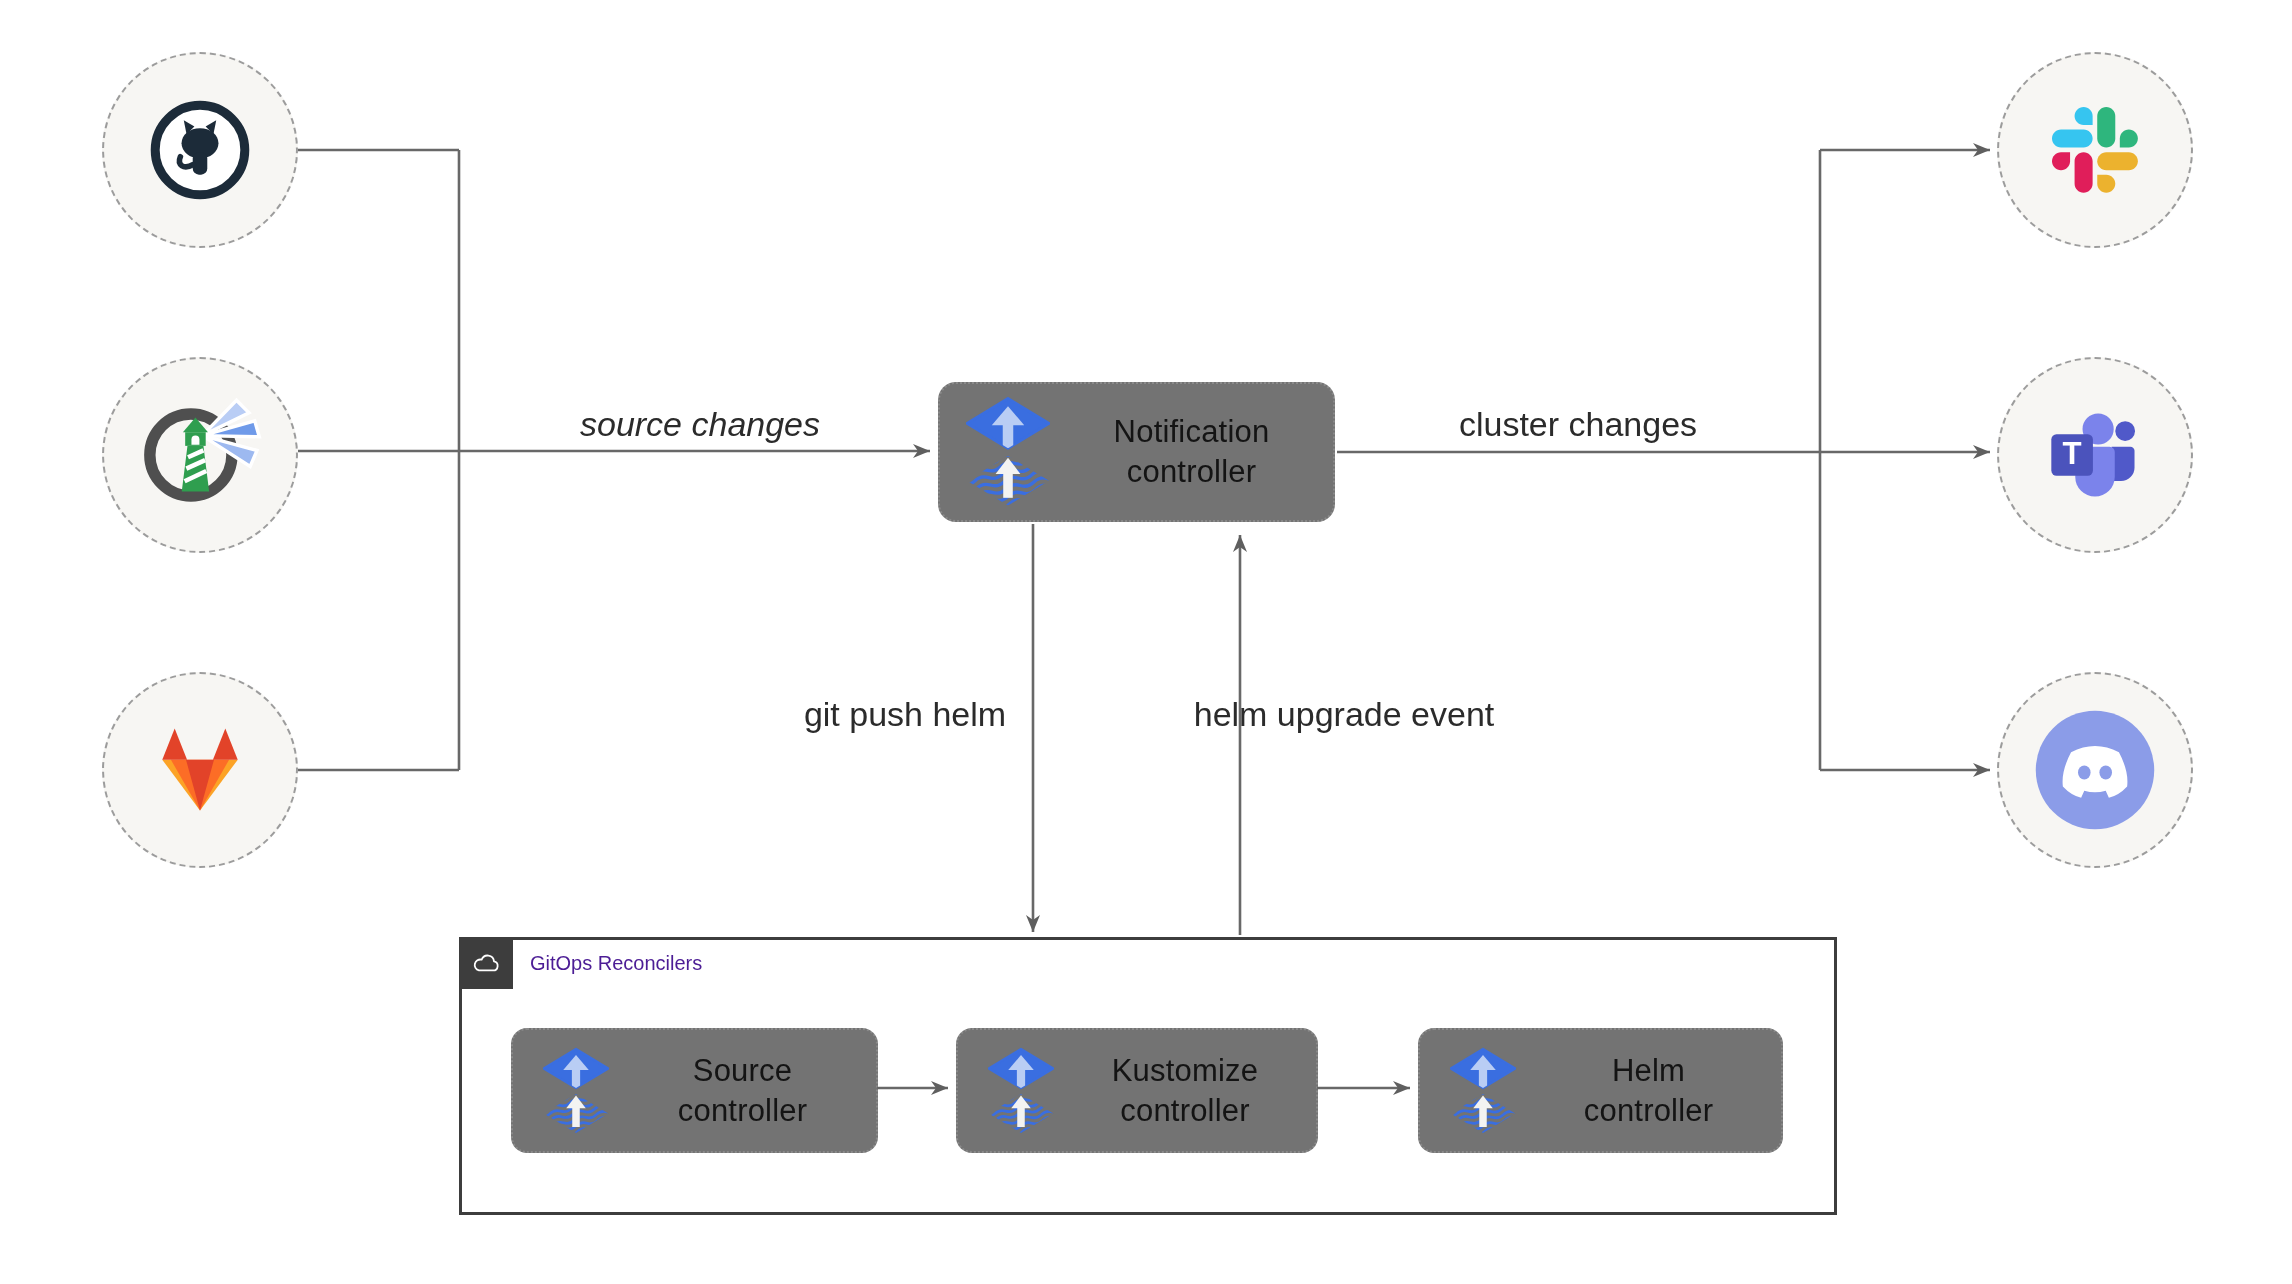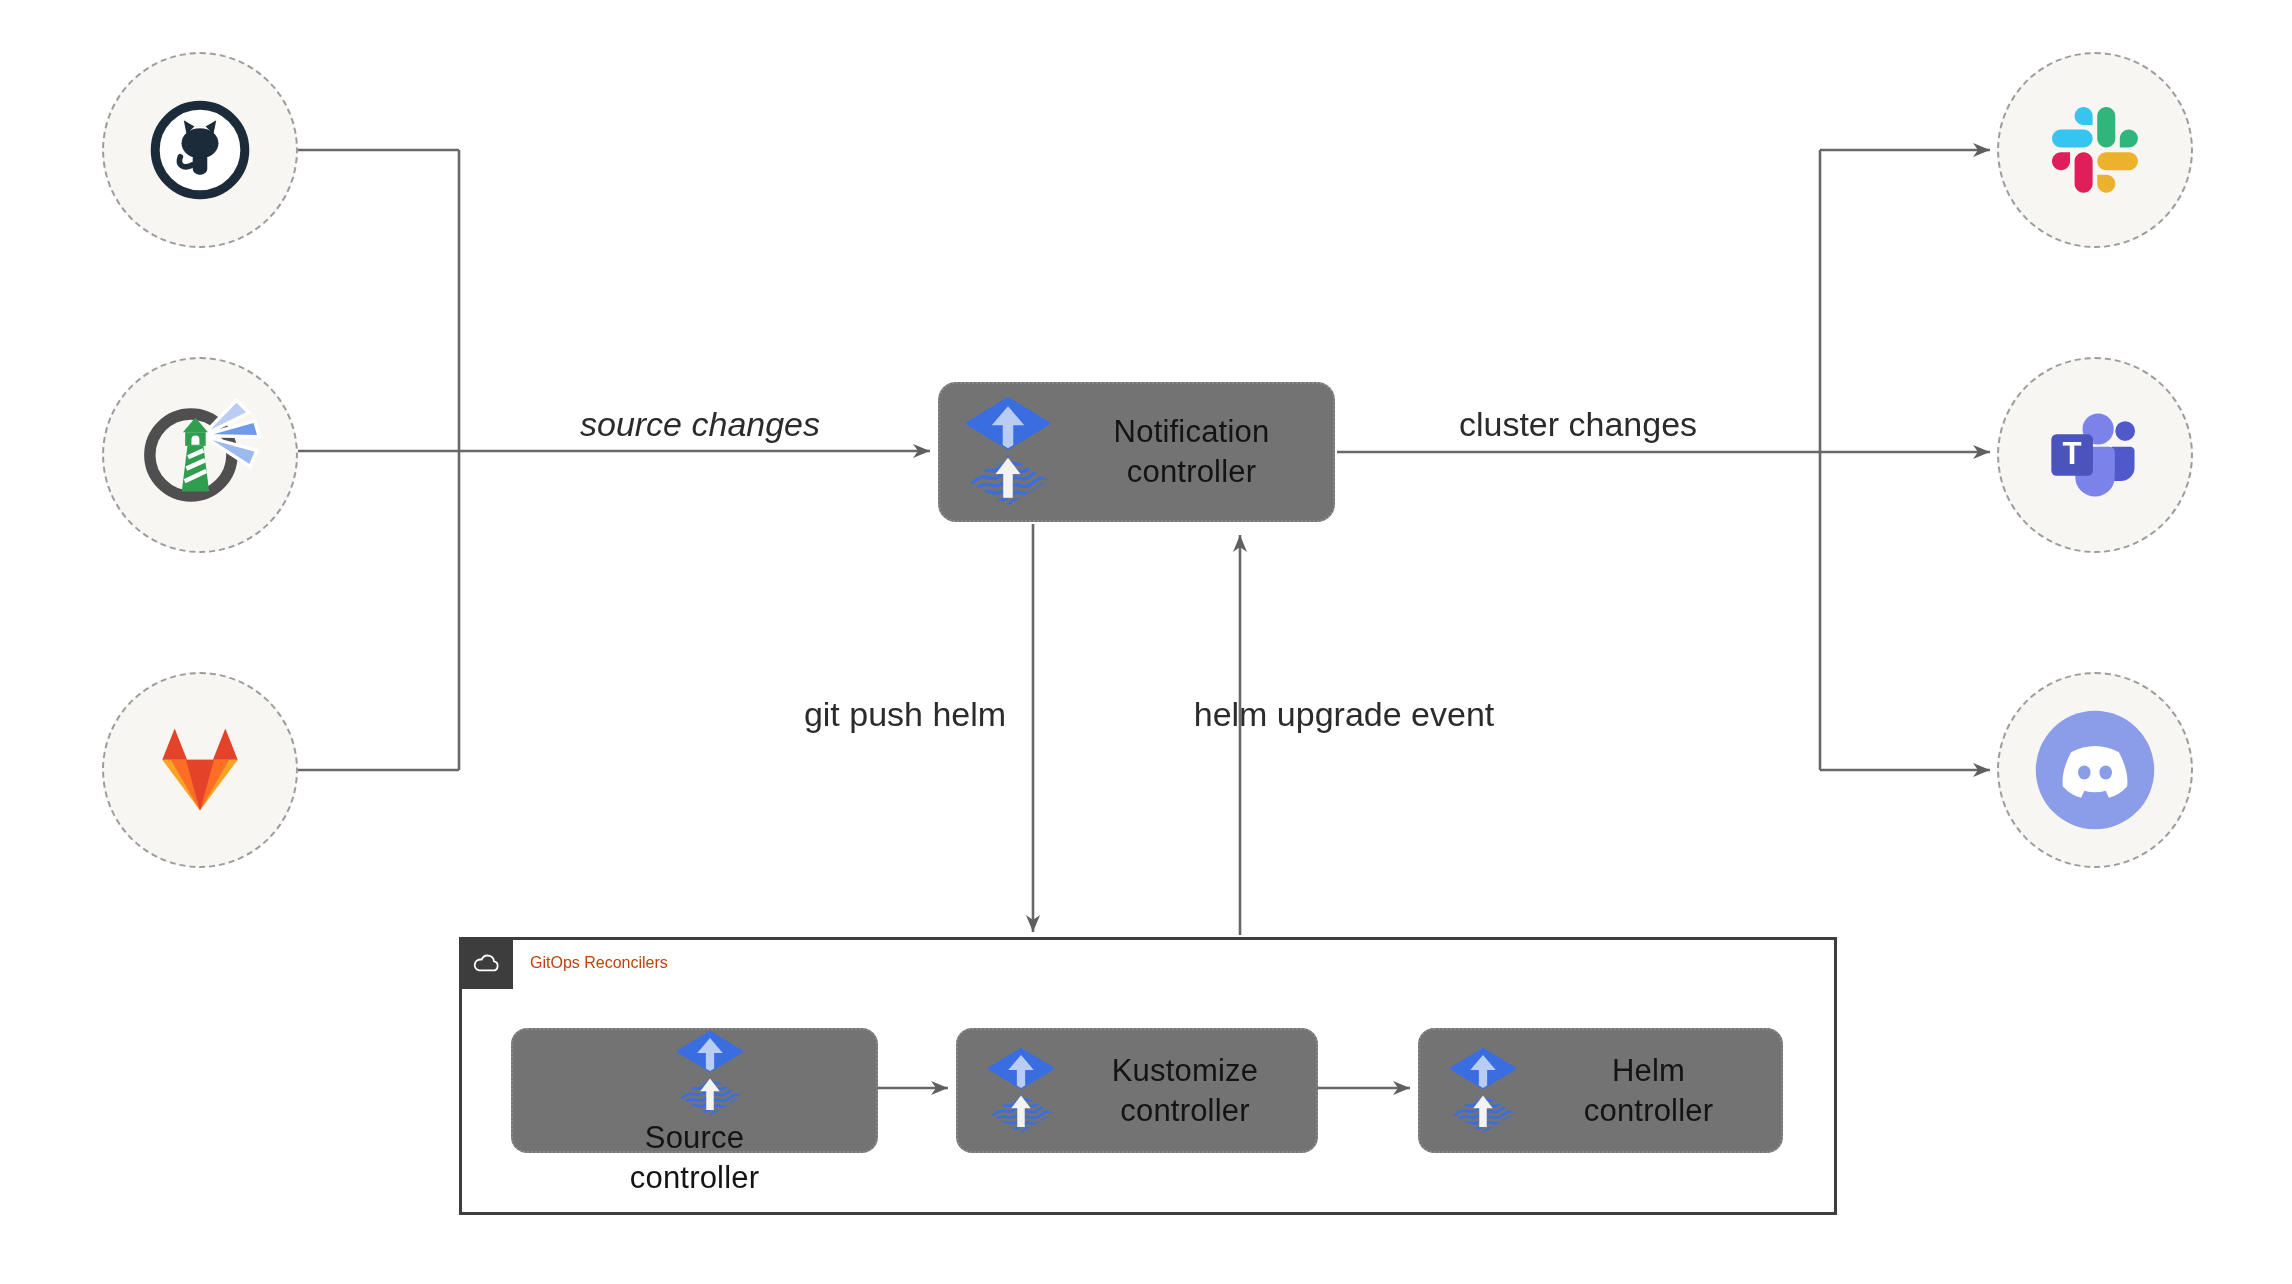--- a/index.html
+++ b/index.html
@@ -33,21 +33,21 @@
   
   .gitops{
     position:absolute;left:459px;top:937px;width:1378px;height:278px;
     border:3px solid #3d3d3d;background:#ffffff;box-sizing:border-box;
   }
   .gitops-header{
     position:absolute;left:-3px;top:-3px;width:54px;height:52px;background:#3d3d3d;
     display:flex;align-items:center;justify-content:center;
   }
   .gitops-title{
-    position:absolute;left:68px;top:-3px;height:52px;line-height:52px;font-size:16px;color:#c2410c;
+    position:absolute;left:68px;top:-3px;height:52px;line-height:52px;font-size:20px;color:#4c1d95;
     white-space:nowrap;
   }
   svg.overlay{position:absolute;left:0;top:0;pointer-events:none;}
   svg text{font-family:"Liberation Sans","DejaVu Sans",sans-serif;}
 </style>
 </head>
 <body>
 
 <div class="stage">
 
@@ -168,21 +168,21 @@
   <div class="edge-label" style="left:1344px;top:714px;">helm upgrade event</div>
 
   <div class="gitops">
     <div class="gitops-header">
       <svg viewBox="0 0 100 90" width="36" height="32">
         <path d="M30 66 h40 a13 13 0 0 0 2.5 -25.7 a18 18 0 0 0 -34.8 -4.6 A14 14 0 0 0 30 66 z" fill="none" stroke="#ffffff" stroke-width="5" stroke-linejoin="round"></path>
       </svg>
     </div>
     <div class="gitops-title">GitOps Reconcilers</div>
 
-    <div class="ctrl-box" style="left:49px;top:88px;width:367px;height:125px;flex-direction:column;">
+    <div class="ctrl-box" style="left:49px;top:88px;width:367px;height:125px;">
       <span class="flux-icon" style="width:66px;height:88px;margin-left:30px;">
   <svg viewBox="0 0 176 228" width="100%" height="100%">
     <defs>
       <clipPath id="fxt1">
                 <path d="M88 2 L174 54 L88 106 L2 54 Z"></path>
               </clipPath>
       <clipPath id="fxb1">
                 <path d="M88 122 L174 174 L88 226 L2 174 Z"></path>
               </clipPath>
     </defs>

